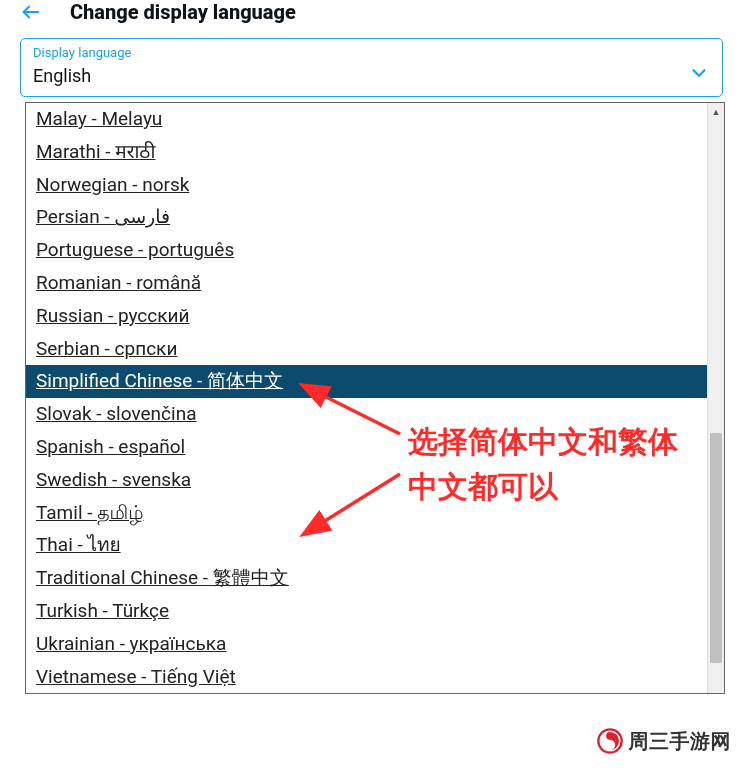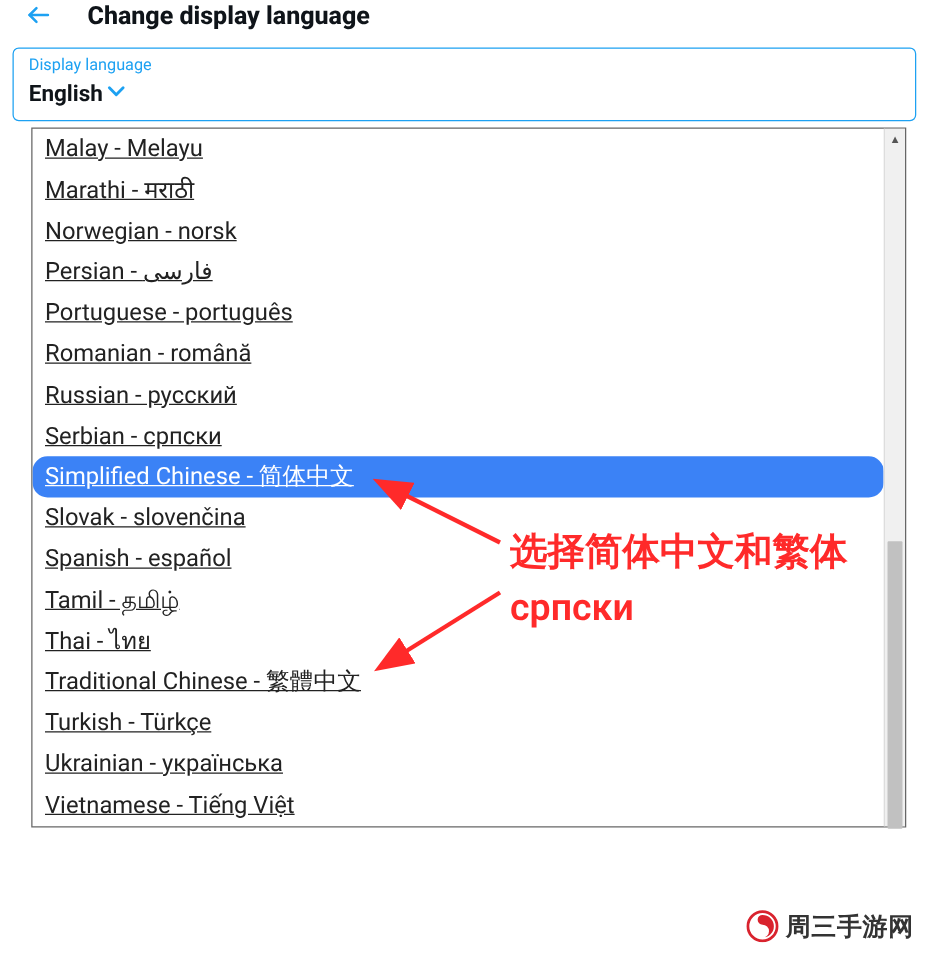--- a/index.html
+++ b/index.html
@@ -22,39 +22,39 @@
       cursor: pointer;
       display: flex;
       align-items: center;
     }
     .title {
       font-size: 20px;
       font-weight: 800;
       color: #0f1419;
     }
     .content {
-      padding: 14px 10px;
+      padding: 14px 20px;
       position: relative;
     }
     .select-box-wrapper {
       border: 1px solid #1da1f2;
       border-radius: 5px;
       padding: 6px 12px 8px 12px;
       position: relative;
       background: #fff;
     }
     .select-label {
       color: #1da1f2;
       font-size: 13px;
       margin-bottom: 2px;
     }
     .select-value-row {
       display: flex;
-      align-items: center;
-      font-weight: bold;
+      justify-content: space-between;
+      align-items: center;
     }
     .select-value {
       font-size: 18px;
       color: #0f1419;
     }
     .chevron {
       color: #1da1f2;
     }
     .dropdown {
       position: absolute;
@@ -72,23 +72,22 @@
     .option {
       padding: 2px 10px 2px 10px;
       font-size: 19px;
       color: #222;
       line-height: 28.8px;
       cursor: pointer;
       white-space: nowrap;
       text-decoration: underline;
     }
     .option.highlighted {
-      background: #3b82f6;
+      background: #0c4a6e;
       color: #fff;
-      border-radius: 12px;
     }
     .scrollbar {
       width: 17px;
       background: #f0f0f0;
       position: relative;
       border-left: 1px solid #ddd;
     }
     .scroll-arrow-up {
       position: absolute;
       top: 0;
@@ -174,20 +173,21 @@
         <div class="option">Marathi - मराठी</div>
         <div class="option">Norwegian - norsk</div>
         <div class="option">Persian - فارسی</div>
         <div class="option">Portuguese - português</div>
         <div class="option">Romanian - română</div>
         <div class="option">Russian - русский</div>
         <div class="option">Serbian - српски</div>
         <div class="option highlighted">Simplified Chinese - 简体中文</div>
         <div class="option">Slovak - slovenčina</div>
         <div class="option">Spanish - español</div>
+        <div class="option">Swedish - svenska</div>
         <div class="option">Tamil - தமிழ்</div>
         <div class="option">Thai - ไทย</div>
         <div class="option">Traditional Chinese - 繁體中文</div>
         <div class="option">Turkish - Türkçe</div>
         <div class="option">Ukrainian - українська</div>
         <div class="option">Vietnamese - Tiếng Việt</div>
       </div>
     <div class="scrollbar">
       <div class="scroll-arrow-up">▲</div>
       <div class="scroll-thumb"></div>
@@ -199,21 +199,21 @@
       <marker id="arrowhead" markerWidth="9" markerHeight="7" refX="2" refY="3.5" orient="auto">
         <polygon points="0 0, 9 3.5, 0 7" fill="#ff2a2a"></polygon>
       </marker>
     </defs>
     <line x1="400" y1="410" x2="320" y2="370" stroke="#ff2a2a" stroke-width="3.5" marker-end="url(#arrowhead)"></line>
     <line x1="400" y1="450" x2="320" y2="500" stroke="#ff2a2a" stroke-width="3.5" marker-end="url(#arrowhead)"></line>
   </svg>
 
   <div class="annotation" style="left:408px; top:395px;">
     <div>选择简体中文和繁体</div>
-    <div>српски</div>
+    <div>中文都可以</div>
   </div>
 
 </div>
 
 <div class="watermark">
   <span class="wm-logo">
     <svg width="26" height="26" viewBox="0 0 40 40">
       <circle cx="20" cy="20" r="18" fill="none" stroke="#d9232e" stroke-width="3.5"></circle>
       <path d="M20 6 A14 14 0 0 1 20 34 A8 8 0 0 0 20 18 A5 5 0 0 1 20 6 Z" fill="#d9232e"></path>
     </svg>

